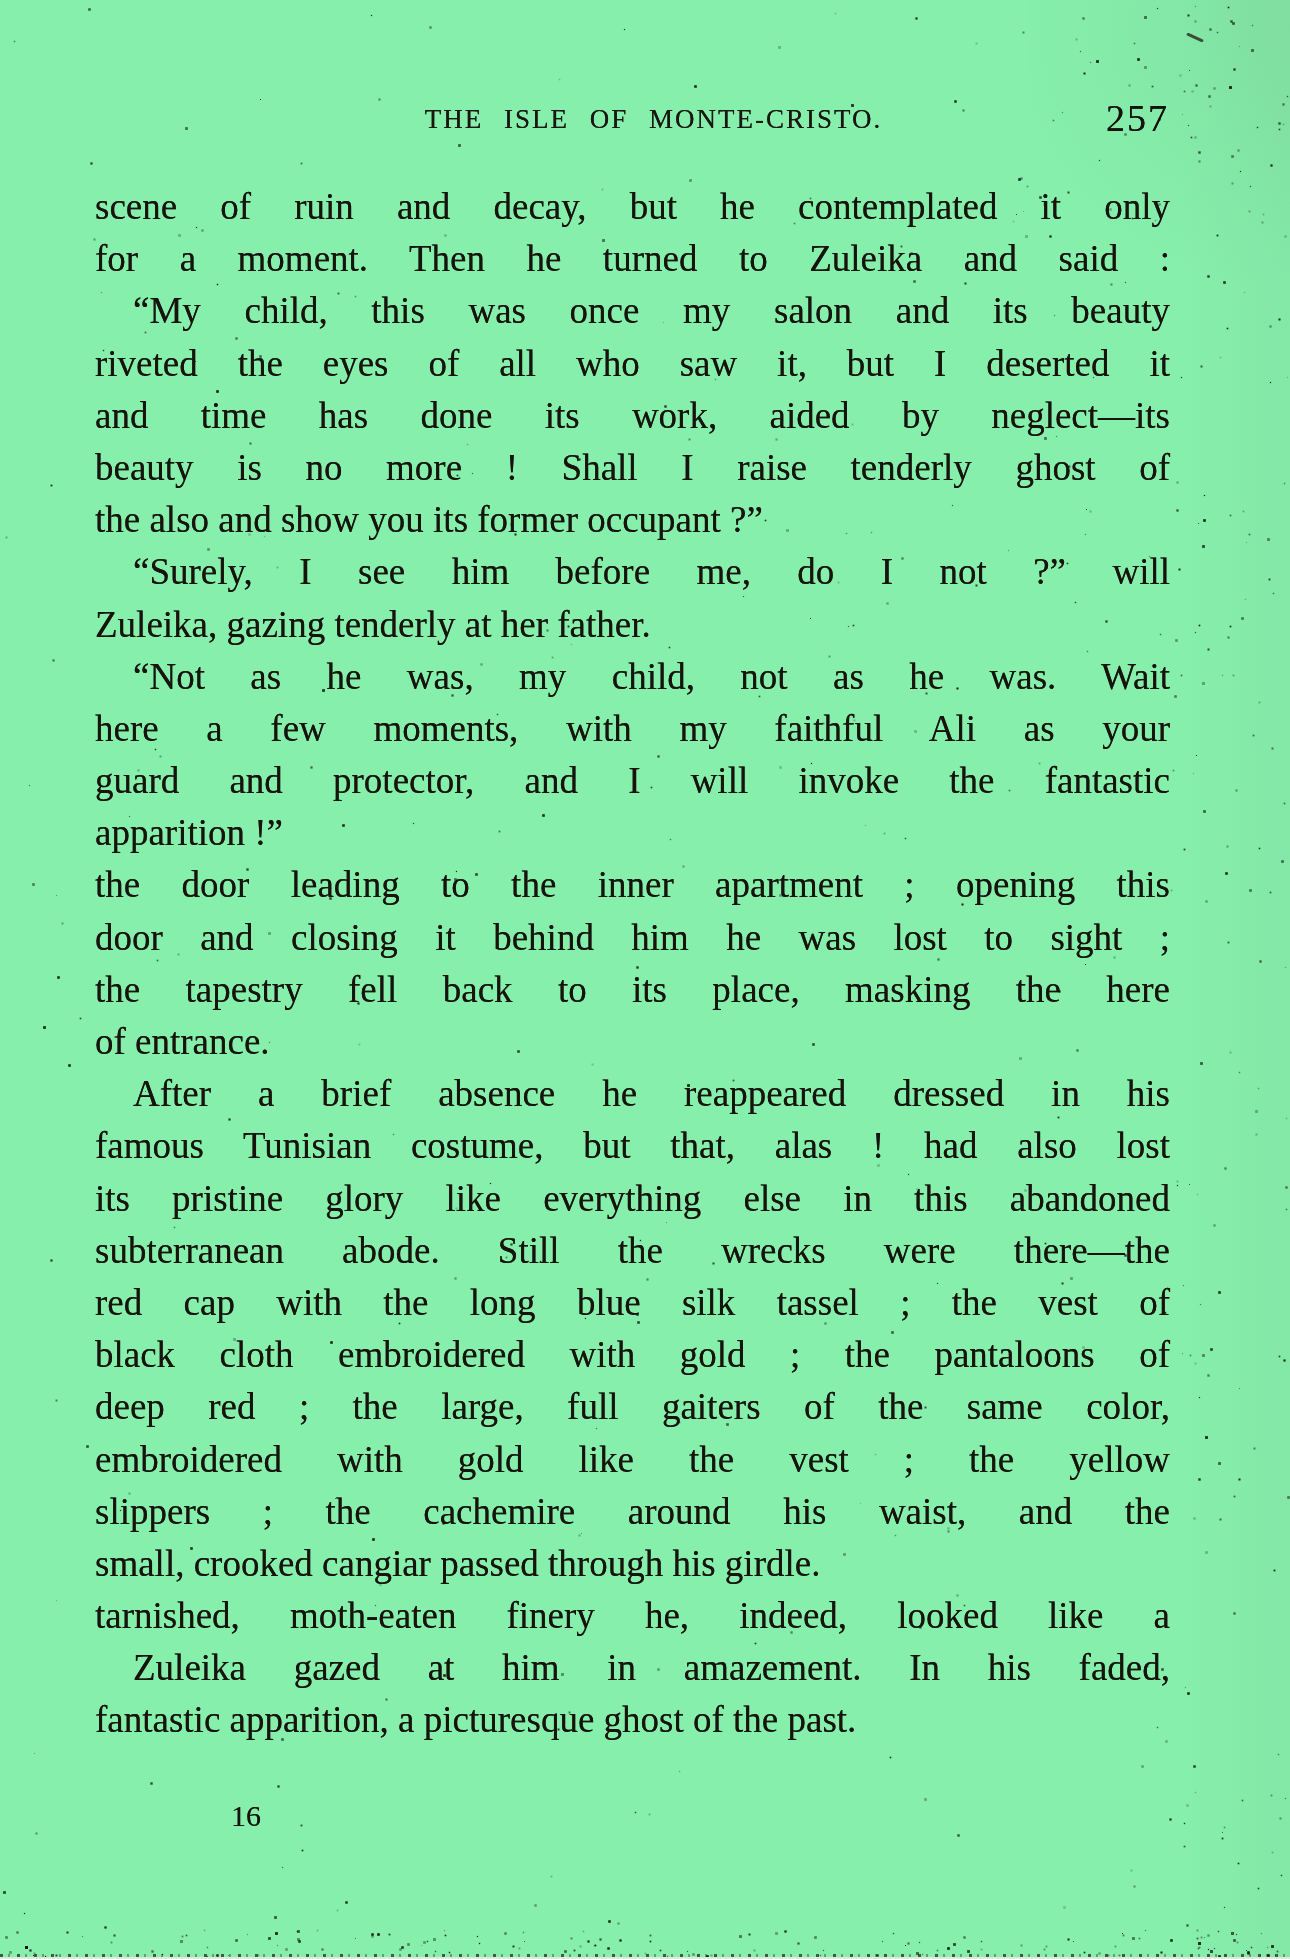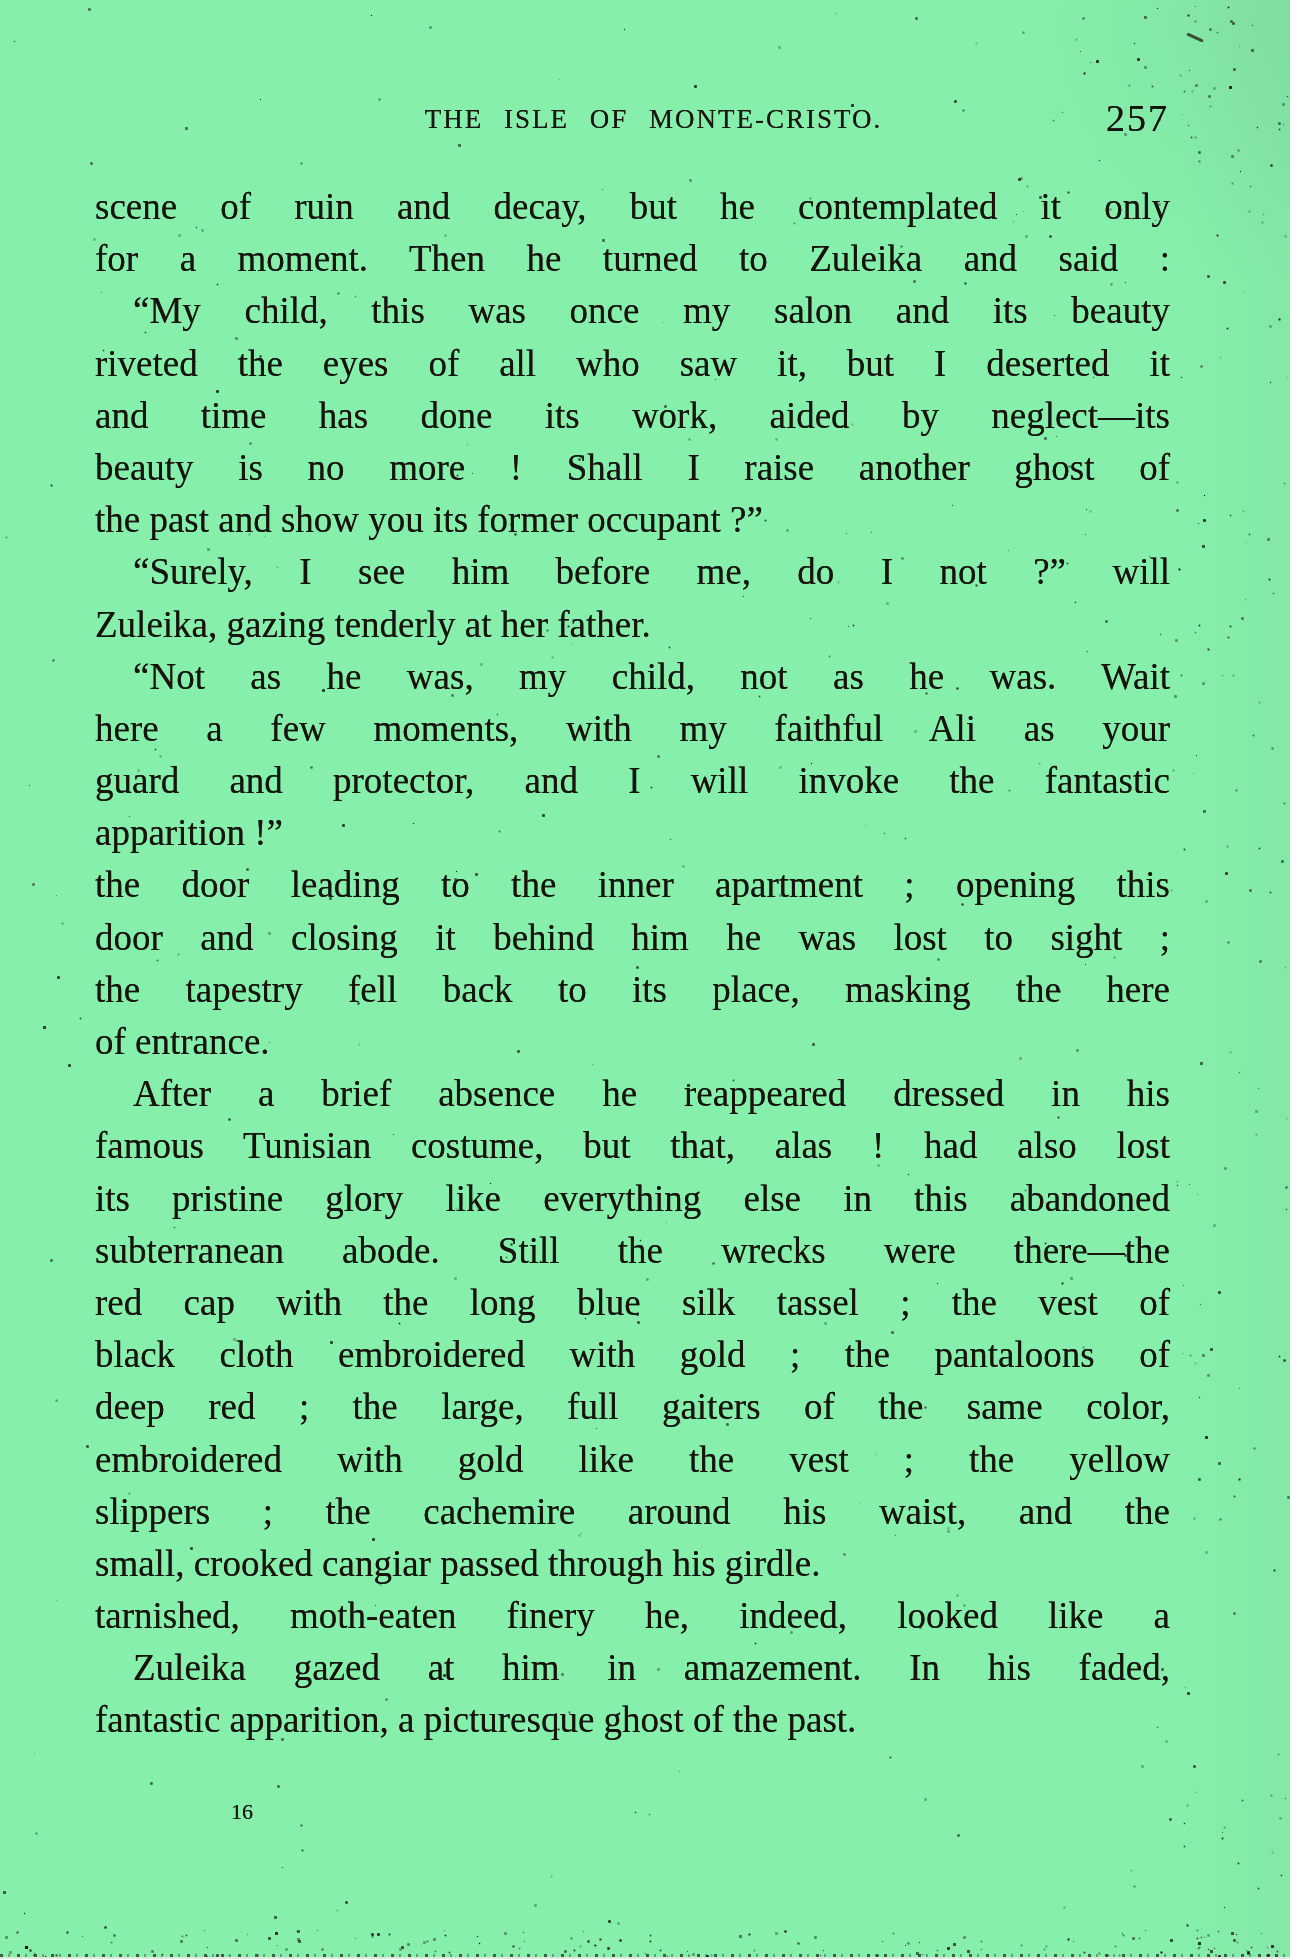--- a/index.html
+++ b/index.html
@@ -36,21 +36,21 @@
   .line{
     height:52.2px;line-height:52.2px;
     text-align:justify;text-align-last:justify;text-justify:inter-word;
     white-space:nowrap;
     overflow:visible;
   }
   .line.end{text-align-last:left;}
   .line.indent{text-indent:38px;}
   .signature-mark{
     position:absolute;left:231px;top:1799px;
-    font-size:22px;
+    font-size:30px;
     text-shadow:0 0 .5px rgba(23,20,14,.85);
   }
   
   .noise-dots{position:absolute;left:0;top:0;width:1px;height:1px;background:transparent;pointer-events:none;}
   .edge-right-wash{
     position:absolute;right:0;top:0;width:110px;height:100%;
     background:linear-gradient(to right, rgba(70,64,55,0), rgba(70,64,55,.045));
     pointer-events:none;
   }
   .corner-smudge{
@@ -79,22 +79,22 @@
   <div class="running-head">THE ISLE OF MONTE-CRISTO.</div>
 
   <div class="page-number">257</div>
 
   <div class="body-text">
       <div class="line">scene of ruin and decay, but he contemplated it only</div>
       <div class="line">for a moment. Then he turned to Zuleika and said :</div>
       <div class="line indent">“My child, this was once my salon and its beauty</div>
       <div class="line">riveted the eyes of all who saw it, but I deserted it</div>
       <div class="line">and time has done its work, aided by neglect—its</div>
-      <div class="line">beauty is no more ! Shall I raise another ghost of</div>
-      <div class="line end">the past and show you its former occupant ?”</div>
+      <div class="line">beauty is no more ! Shall I raise tenderly ghost of</div>
+      <div class="line end">the also and show you its former occupant ?”</div>
       <div class="line indent">“Surely, I see him before me, do I not ?” will</div>
       <div class="line end">Zuleika, gazing tenderly at her father.</div>
       <div class="line indent">“Not as he was, my child, not as he was. Wait</div>
       <div class="line">here a few moments, with my faithful Ali as your</div>
       <div class="line">guard and protector, and I will invoke the fantastic</div>
       <div class="line end">apparition !”</div>
       <div class="line">the door leading to the inner apartment ; opening this</div>
       <div class="line">door and closing it behind him he was lost to sight ;</div>
       <div class="line">the tapestry fell back to its place, masking the here</div>
       <div class="line end">of entrance.</div>

